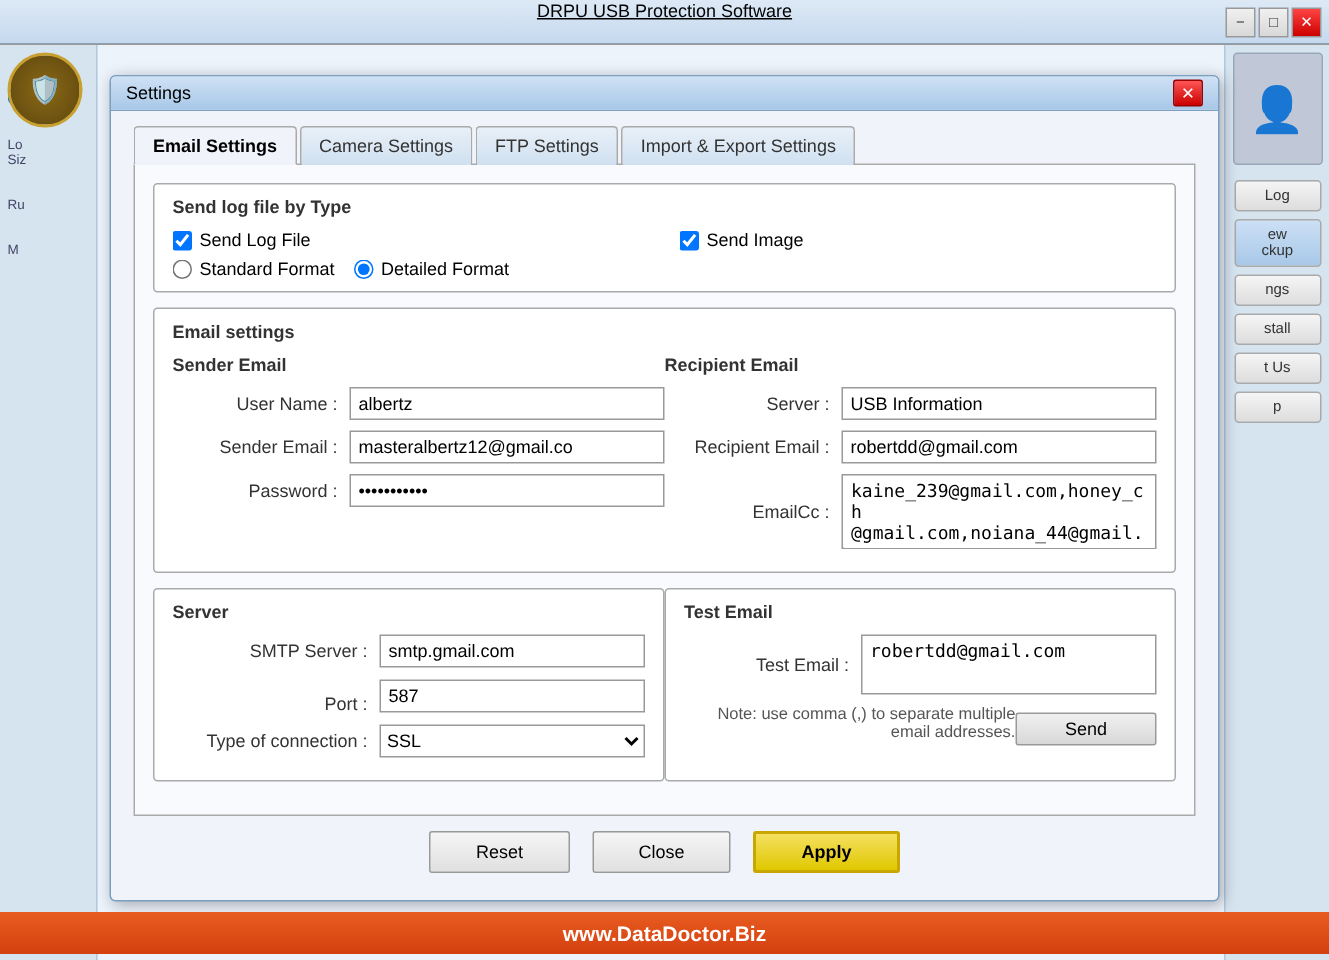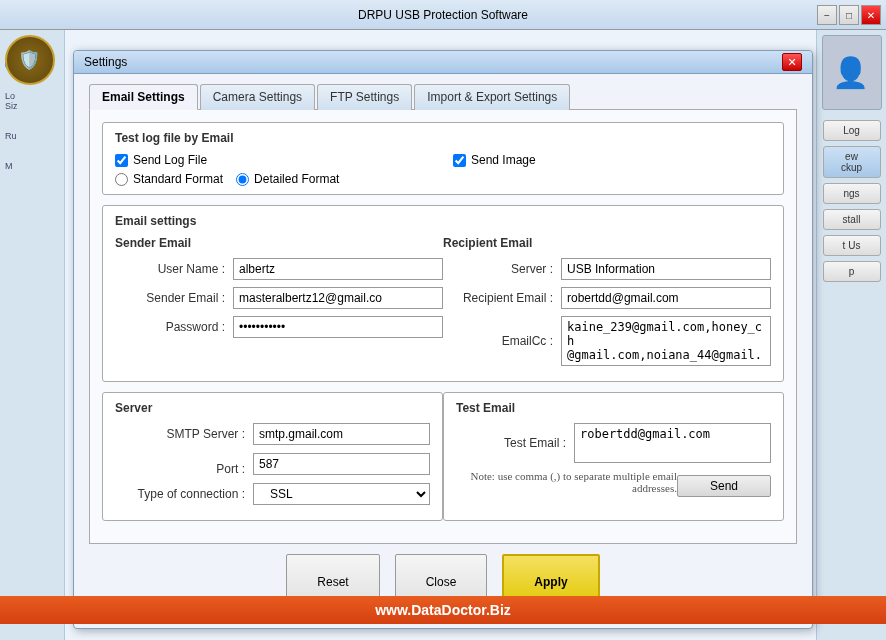--- a/index.html
+++ b/index.html
@@ -11,24 +11,24 @@
       height: 640px;
       overflow: hidden;
       position: relative;
     }
 
     
     .title-bar {
       background: linear-gradient(to bottom, #dde9f5, #c5d9ef);
       height: 30px;
       display: flex;
-      align-items: center;
       justify-content: center;
       position: relative;
       border-bottom: 1px solid #999;
+      text-decoration: underline;
     }
     .title-bar-title {
       font-size: 12px;
       color: #000;
     }
     .title-bar-controls {
       position: absolute;
       right: 5px;
       top: 5px;
       display: flex;
@@ -264,34 +264,33 @@
       background: white;
       font-size: 12px;
       padding: 3px 5px;
       height: 50px;
       resize: none;
     }
 
     
     .form-select {
       flex: 1;
-      padding: 2px 12px;
+      padding: 2px 0;
       border: 1px solid #999;
       background: white;
       font-size: 12px;
       height: 22px;
     }
 
     
     .note-text {
       font-size: 11px;
       color: #555;
       margin-top: 5px;
       text-align: right;
-      font-family: Liberation Serif, serif;
     }
 
     
     .send-btn {
       background: linear-gradient(to bottom, #f0f0f0, #d8d8d8);
       border: 1px solid #999;
       padding: 3px 32px;
       cursor: pointer;
       font-size: 12px;
       border-radius: 2px;
@@ -300,39 +299,39 @@
     }
 
     
     .dialog-buttons {
       display: flex;
       justify-content: center;
       gap: 15px;
       padding: 10px 0 8px;
     }
     .dialog-btn {
-      padding: 19px 30px;
+      padding: 5px 30px;
       border: 1px solid #999;
       background: linear-gradient(to bottom, #f5f5f5, #e0e0e0);
       cursor: pointer;
       font-size: 12px;
       border-radius: 2px;
       min-width: 80px;
       text-align: right;
     }
     .dialog-btn.apply-btn {
       background: linear-gradient(to bottom, #f5e060, #e0c800);
       border: 2px solid #c8a800;
       font-weight: bold;
     }
 
     
     .bottom-banner {
       position: absolute;
-      bottom: 16px;
+      bottom: 4px;
       left: 0;
       right: 0;
       height: 28px;
       background: linear-gradient(to bottom, #e85c20, #d44010);
       display: flex;
       align-items: center;
       justify-content: center;
       color: white;
       font-size: 14px;
       font-weight: bold;
@@ -457,21 +456,21 @@
             <span>FTP Settings</span>
           </div>
           <div class="tab">
             <span>Import &amp; Export Settings</span>
           </div>
         </div>
 
         <div class="tab-content">
 
           <div class="section-box">
-            <div class="section-title">Test log file by Email</div>
+            <div class="section-title">Send log file by Type</div>
             <div class="inner-two-col">
               <div class="inner-left">
                 <div class="checkbox-row">
                   <input type="checkbox" checked="" style="">
                   <span>Send Log File</span>
                 </div>
                 <div class="radio-row">
                   <input type="radio" name="format" style="">
                   <span>Standard Format</span>
                   <input type="radio" name="format" checked="" style="margin-left: 8px;">

